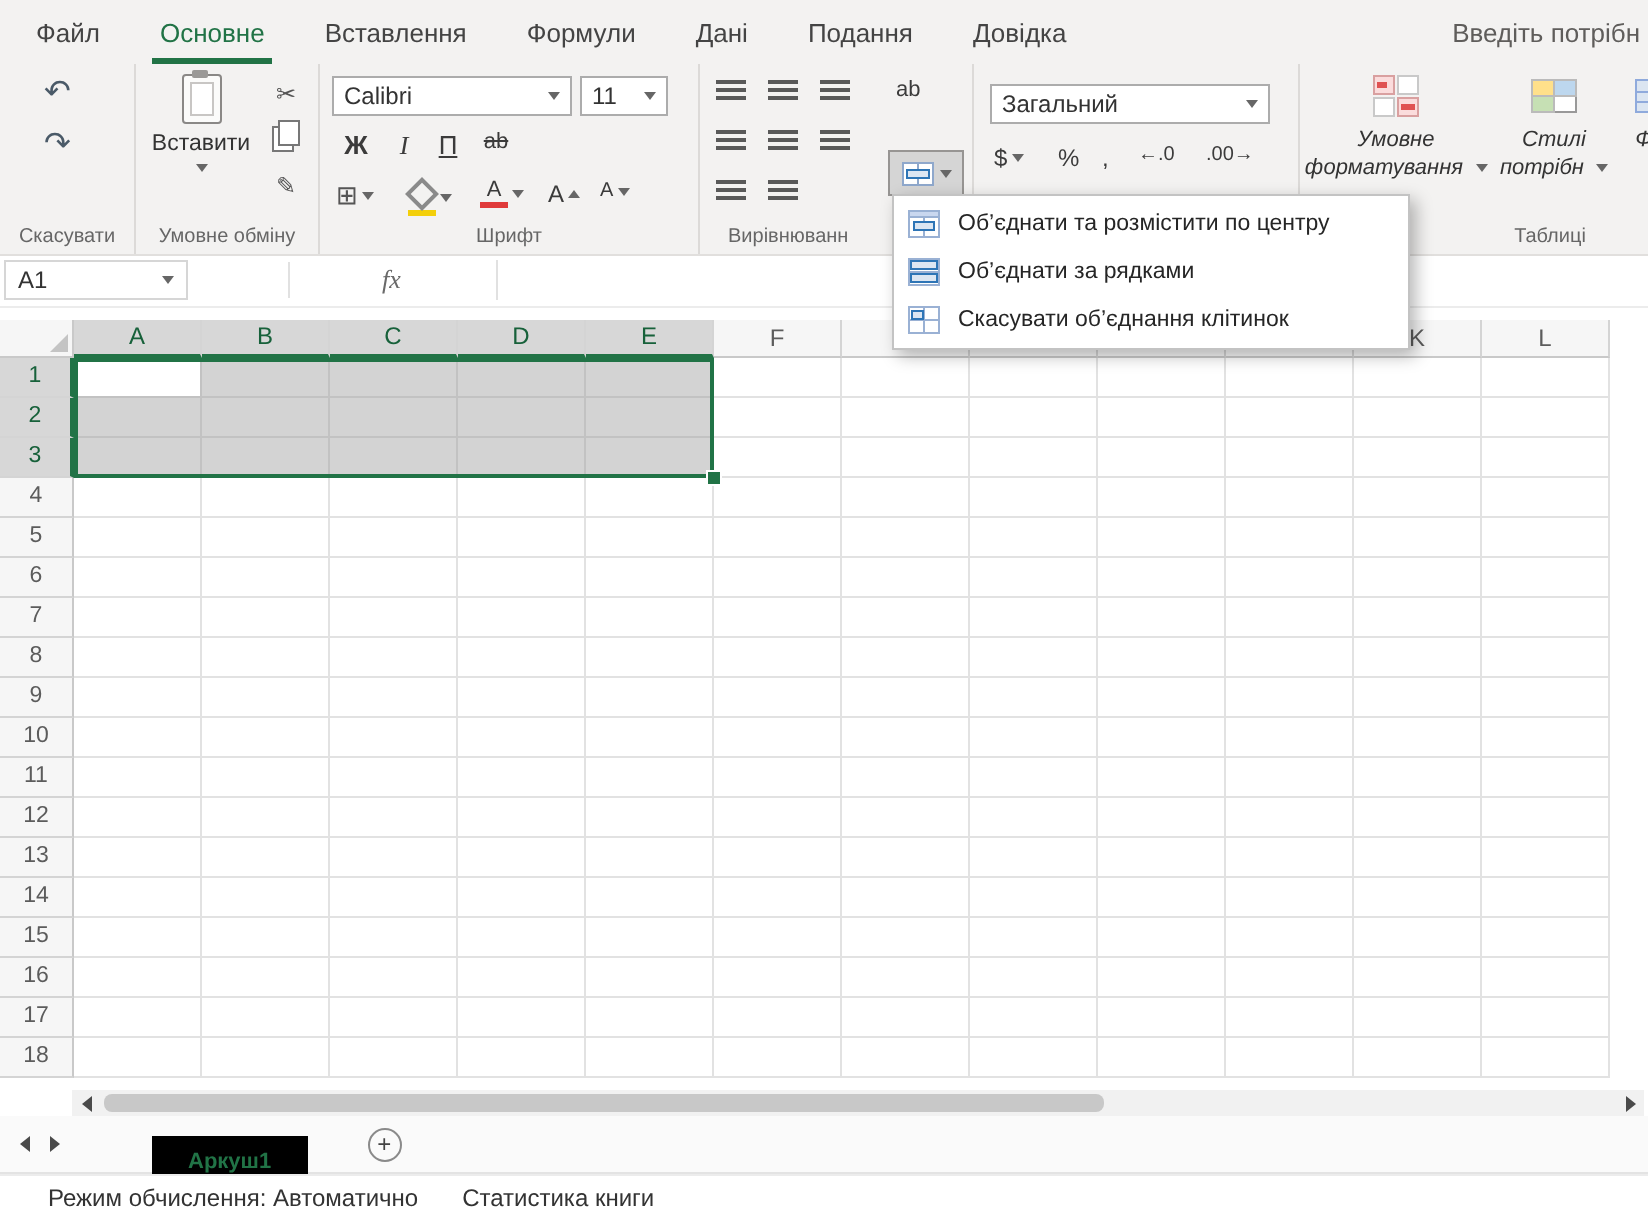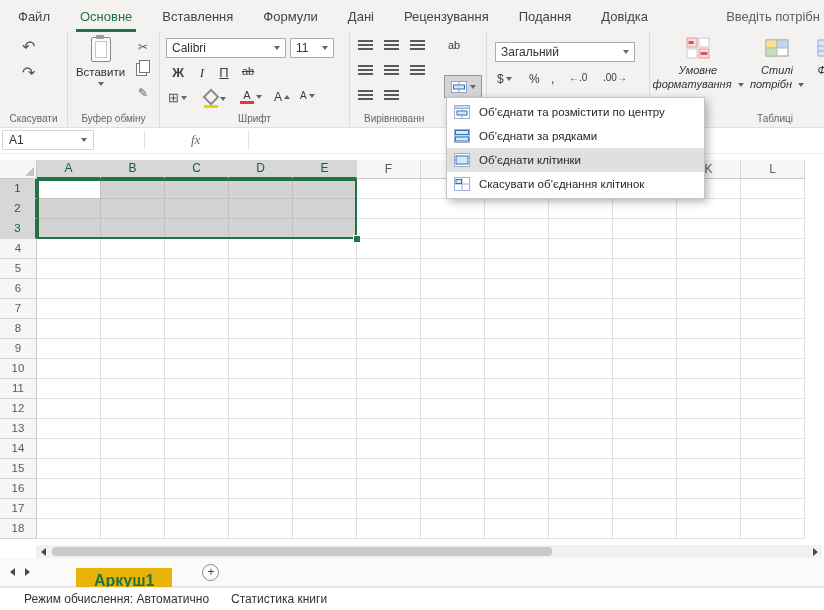--- a/index.html
+++ b/index.html
@@ -102,40 +102,39 @@
 
   
   .hscroll{position:absolute;top:545px;left:36px;right:2px;height:13px;background:#f1f1f1;display:flex;align-items:center;}
   .hs-btn{width:14px;display:flex;justify-content:center;cursor:default;}
   .hs-thumb{height:9px;width:500px;background:#c8c8c8;border-radius:4px;margin-left:2px;cursor:default;}
   .hs-space{flex:1;}
 
   
   .sheetbar{position:absolute;top:558px;left:0;right:0;height:29px;background:#fafafa;border-bottom:1px solid #e3e3e3;display:flex;align-items:center;box-sizing:border-box;}
   .nav{margin-left:10px;display:flex;cursor:default;}
-  .sheettab{margin-left:46px;height:100%;display:flex;align-items:center;padding:0 18px;color:#217346;font-weight:bold;font-size:16px;border-bottom:2.5px solid #217346;background:#eab308;box-sizing:border-box;cursor:default;margin-top:20px;}
+  .sheettab{margin-left:46px;height:100%;display:flex;align-items:center;padding:0 18px;color:#217346;font-weight:bold;font-size:11px;border-bottom:2.5px solid #217346;background:#000000;box-sizing:border-box;cursor:default;margin-top:20px;}
   .addsheet{margin-left:30px;width:17px;height:17px;border:1px solid #8a8a8a;border-radius:50%;text-align:center;line-height:15px;font-size:12px;color:#444;box-sizing:border-box;cursor:default;}
 
   
   .statusbar{position:absolute;top:587px;left:0;right:0;height:23px;background:#fff;border-top:1px solid #ececec;display:flex;align-items:center;font-size:12px;color:#333;box-sizing:border-box;}
   .status-calc{margin-left:24px;cursor:default;}
   .status-stats{margin-left:22px;cursor:default;}
 </style>
 </head>
 <body>
 
 <div class="app">
 
   <div class="menubar">
     <div class="mtab">Файл</div>
     <div class="mtab active">Основне</div>
     <div class="mtab">Вставлення</div>
     <div class="mtab">Формули</div>
     <div class="mtab">Дані</div>
-    <div class="mtab">Рецензування</div>
     <div class="mtab">Подання</div>
     <div class="mtab">Довідка</div>
     <div class="mtab search">Введіть потрібн</div>
   </div>
 
   <div class="ribbon">
 
     <div class="rgroup g-undo">
       <div class="iconbtn undo">↶</div>
       <div class="iconbtn redo">↷</div>
@@ -144,21 +143,21 @@
 
     <div class="rgroup g-clip">
       <div class="paste">
         <div class="clipicon"></div>
         <span>Вставити</span>
         <div class="arr"></div>
       </div>
       <div class="sideicn" style="top:8px;">✂</div>
       <div class="copyicn"></div>
       <div class="sideicn" style="top:54px;">✎</div>
-      <div class="glabel">Буфер обміну</div>
+      <div class="glabel">Умовне обміну</div>
     </div>
 
     <div class="rgroup g-font">
       <div class="combo" style="left:6px;top:6px;width:120px;">
         <span>Calibri</span>
         <div class="arr"></div>
       </div>
       <div class="combo" style="left:130px;top:6px;width:44px;">
         <span>11</span>
         <div class="arr"></div>
@@ -303,29 +302,20 @@
     <div class="dd-item">
       <span class="dd-icon">
         <svg width="16" height="14" viewBox="0 0 16 14">
             <rect x="0.5" y="0.5" width="15" height="13" fill="#fff" stroke="#9ab1d4"></rect>
             <line x1="0.5" y1="7" x2="15.5" y2="7" stroke="#9ab1d4"></line>
             <rect x="1.5" y="1.5" width="13" height="4" fill="#dce6f2" stroke="#2e75b6"></rect>
             <rect x="1.5" y="8" width="13" height="4" fill="#dce6f2" stroke="#2e75b6"></rect>
           </svg>
       </span>
       <span class="dd-label">Об’єднати за рядками</span>
-    </div>
-    <div class="dd-item hl">
-      <span class="dd-icon">
-        <svg width="16" height="14" viewBox="0 0 16 14">
-            <rect x="0.5" y="0.5" width="15" height="13" fill="#fff" stroke="#9ab1d4"></rect>
-            <rect x="2" y="3" width="12" height="8" fill="#dce6f2" stroke="#2e75b6"></rect>
-          </svg>
-      </span>
-      <span class="dd-label">Об’єднати клітинки</span>
     </div>
     <div class="dd-item">
       <span class="dd-icon">
         <svg width="16" height="14" viewBox="0 0 16 14">
             <rect x="0.5" y="0.5" width="15" height="13" fill="#fff" stroke="#9ab1d4"></rect>
             <line x1="8" y1="0.5" x2="8" y2="13.5" stroke="#9ab1d4"></line>
             <line x1="0.5" y1="7" x2="15.5" y2="7" stroke="#9ab1d4"></line>
             <rect x="2" y="2.5" width="5.5" height="4" fill="#dce6f2" stroke="#2e75b6"></rect>
           </svg>
       </span>

